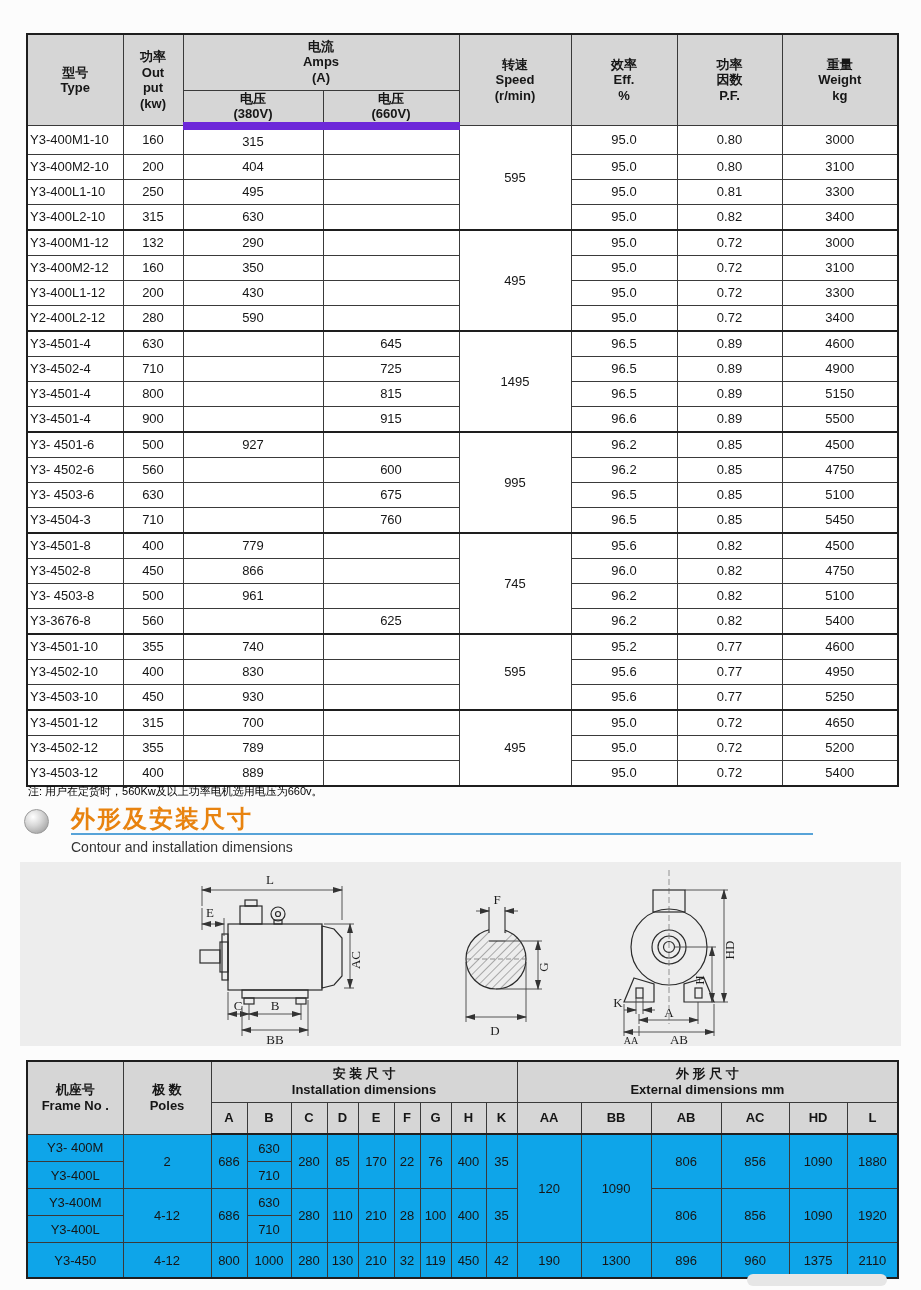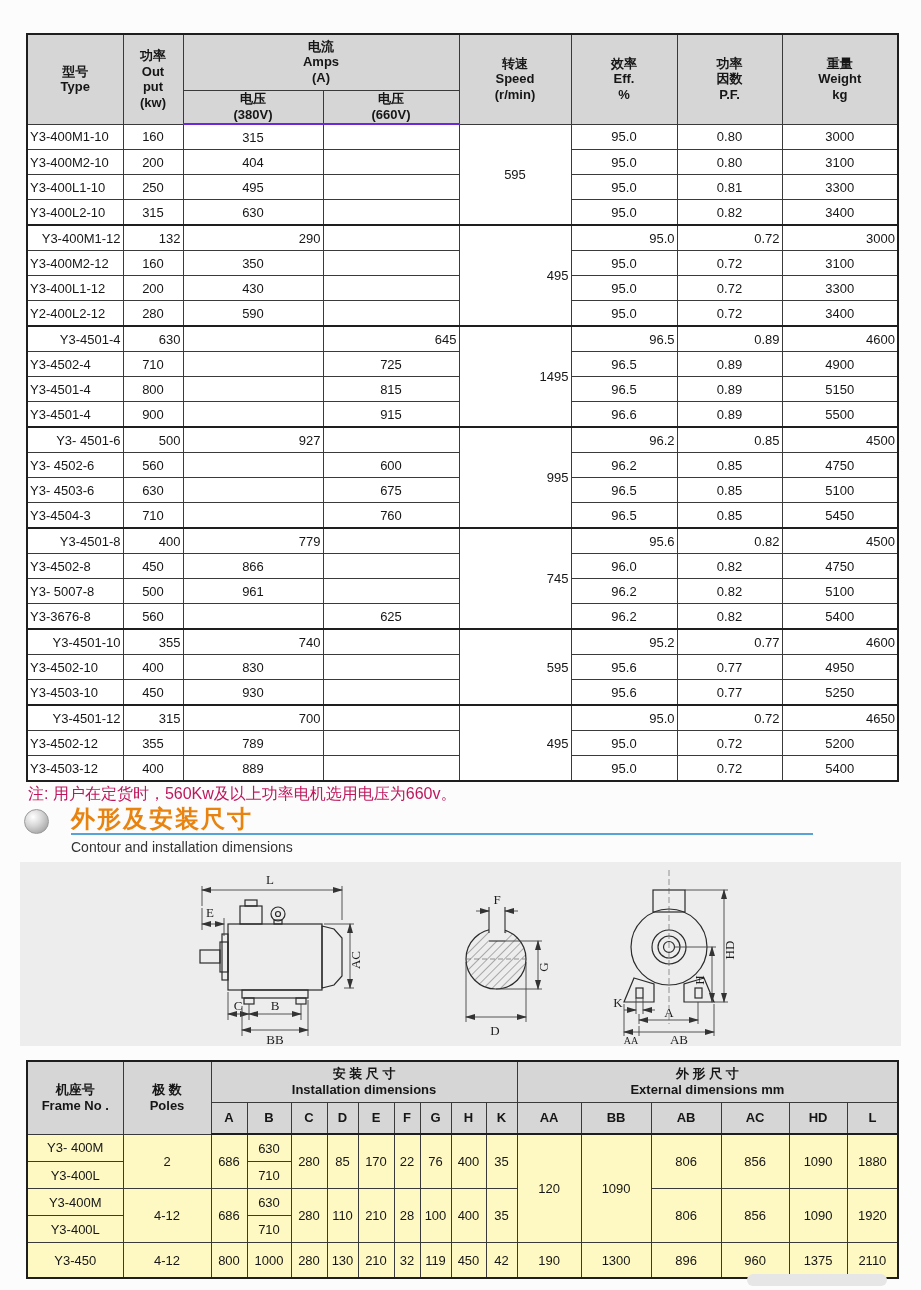--- a/index.html
+++ b/index.html
@@ -5,48 +5,48 @@
   html,body{margin:0;padding:0;background:#fff;}
   .page{
     position:relative;width:921px;height:1290px;background:#fcfcfc;
     font-family:"Liberation Sans",sans-serif;color:#161616;overflow:hidden;
   }
   
   table{border-collapse:collapse;table-layout:fixed;}
   .spec-table{position:absolute;top:33px;left:26px;width:871px;border:2px solid #1e1e1e;}
   .spec-table th,.spec-table td{border:1px solid #3a3a3a;font-size:13px;text-align:center;padding:0 2px;}
   .spec-table thead th{background:#d6d6d6;font-weight:bold;line-height:1.2;}
-  .spec-table thead tr:last-child th{border-bottom:2px solid #6d28d9;margin-left:13px;}
+  .spec-table thead tr:last-child th{border-bottom:8px solid #6d28d9;margin-left:13px;}
   .spec-table tbody td{height:24px;background:#fff;font-weight:400;}
   .spec-table tbody td.type{text-align:left;}
-  .spec-table tbody tr.group-start td{border-top:2px solid #1e1e1e;text-align:right;}
+  .spec-table tbody tr.group-start td{border-top:2px solid #1e1e1e;}
   .hrow1{height:56px;} .hrow2{height:34px;}
   
-  .note{position:absolute;top:784px;left:28px;font-size:16px;color:#be185d;}
+  .note{position:absolute;top:784px;left:28px;font-size:11px;color:#000000;}
   
   .section-header{position:absolute;top:806px;left:24px;width:800px;display:flex;align-items:flex-start;}
   .bullet{width:23px;height:23px;border-radius:50%;margin-top:3px;flex:0 0 auto;
     background:radial-gradient(circle at 35% 30%, #ffffff 0%, #d8d8d8 40%, #8f8f8f 100%);
     border:1px solid #9a9a9a;}
   .titles{margin-left:22px;flex:1;}
   .sec-title{font-size:24px;font-weight:bold;line-height:1.05;letter-spacing:2px;margin:0;}
   .sec-underline{height:0;border-bottom:2px solid #57a3d8;width:742px;margin-top:2px;}
   .sec-sub{font-size:14px;color:#333;margin-top:4px;}
   
   .drawing-strip{position:absolute;top:862px;left:20px;width:881px;height:184px;background:#ededed;}
   .drawing-strip svg{position:absolute;top:0;}
   .svg-side{left:130px;} .svg-shaft{left:428px;} .svg-end{left:556px;}
   .dim-text{font-family:"Liberation Serif",serif;font-size:13px;fill:#1d1d1d;}
   
   .dim-table{position:absolute;top:1060px;left:26px;width:871px;border:2px solid #1e1e1e;}
   .dim-table th,.dim-table td{border:1px solid #3a3a3a;font-size:13px;text-align:center;padding:0 1px;}
   .dim-table thead th{background:#d6d6d6;font-weight:bold;line-height:1.25;}
   .dim-table thead tr:last-child th{border-bottom:2px solid #1e1e1e;height:30px;}
   .dim-table thead tr:first-child th{height:40px;}
-  .dim-table tbody td{background:#fef9c3;height:26px;}
+  .dim-table tbody td{background:#0ea5e9;height:26px;}
   .dim-table tbody tr.tall td{height:34px;}
   .footer-smudge{position:absolute;right:34px;bottom:4px;width:140px;height:12px;
     background:#e6e6e6;border-radius:6px;}
 </style>
 </head>
 <body>
 
 <div class="page">
 
   <table class="spec-table">
@@ -271,21 +271,21 @@
         <tr>
           <td class="type">Y3-4502-8</td>
           <td>450</td>
           <td>866</td>
           <td></td>
           <td>96.0</td>
           <td>0.82</td>
           <td>4750</td>
         </tr>
         <tr>
-          <td class="type">Y3- 5007-8</td>
+          <td class="type">Y3- 4503-8</td>
           <td>500</td>
           <td>961</td>
           <td></td>
           <td>96.2</td>
           <td>0.82</td>
           <td>5100</td>
         </tr>
         <tr>
           <td class="type">Y3-3676-8</td>
           <td>560</td>

